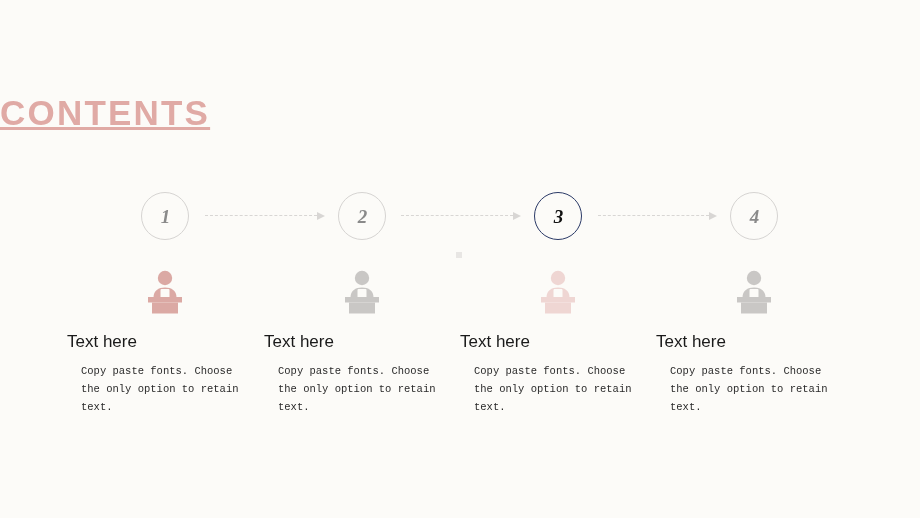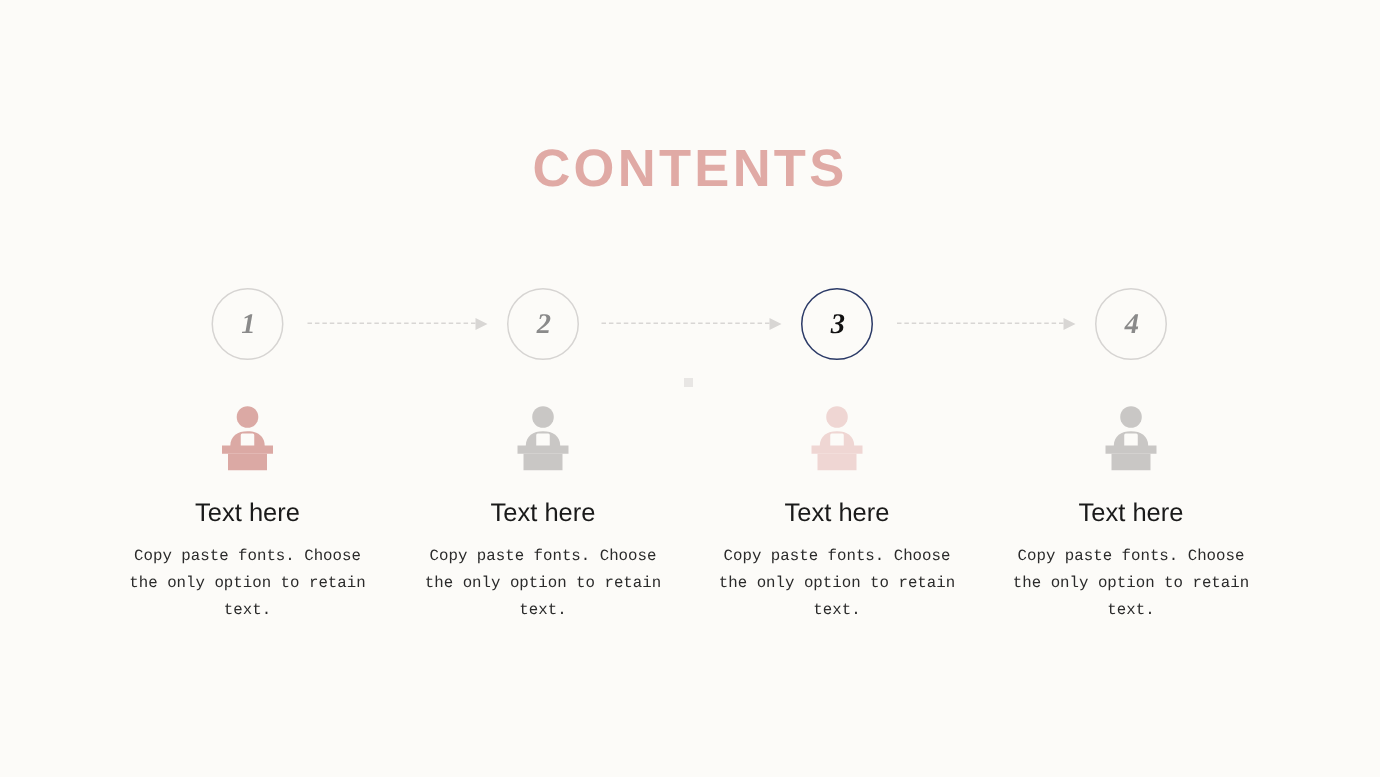--- a/index.html
+++ b/index.html
@@ -20,27 +20,27 @@
     width: 920px;
     height: 518px;
   }
 
   
   .title {
     position: absolute;
     top: 92px;
     left: 0;
     width: 920px;
-    text-align: center;
     font-size: 35px;
     font-weight: bold;
     letter-spacing: 2.2px;
     color: #E0AAA5;
     font-family: "Liberation Sans", sans-serif;
     line-height: 42px;
+    text-decoration: underline;
   }
 
   
   .stepper {
     position: absolute;
     top: 192px;
     left: 0;
     width: 920px;
     height: 50px;
   }
@@ -116,21 +116,20 @@
     width: 6px;
     height: 6px;
     background: #E8E6E4;
   }
 
   
   .col {
     position: absolute;
     top: 266px;
     width: 196px;
-    text-align: center;
   }
   .col1 { left: 67px; }
   .col2 { left: 264px; }
   .col3 { left: 460px; }
   .col4 { left: 656px; }
 
   .icon-wrap {
     height: 52px;
     display: flex;
     align-items: center;

